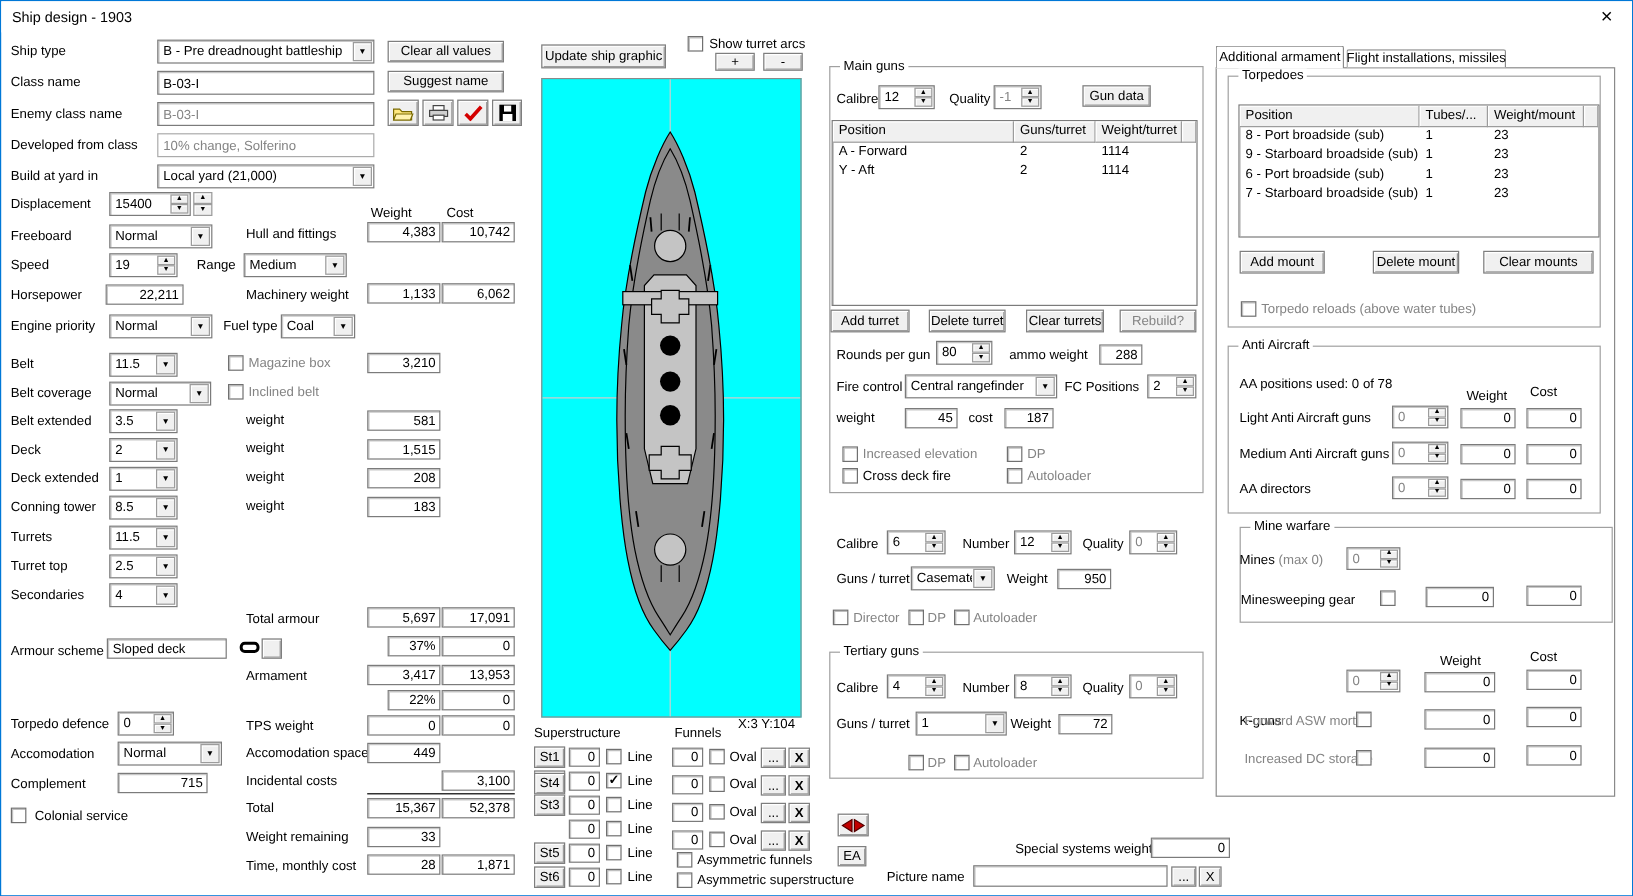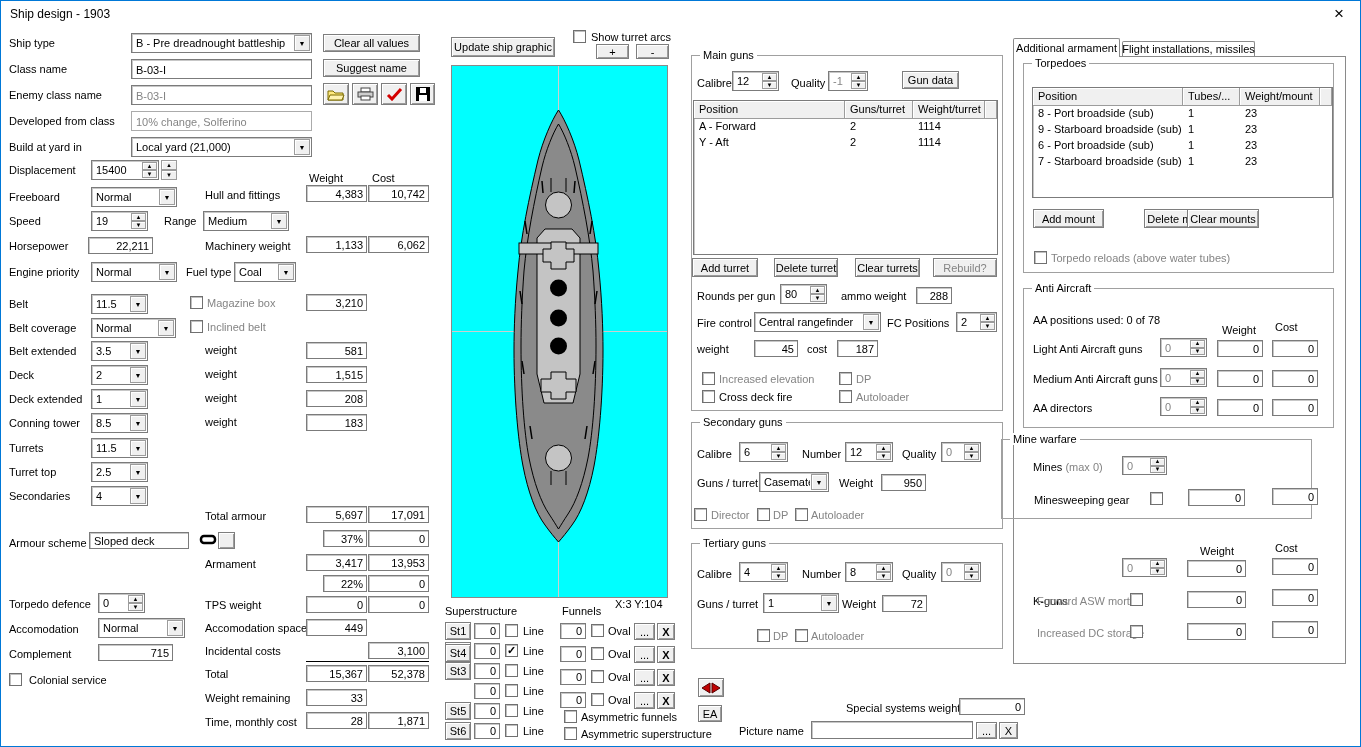--- a/index.html
+++ b/index.html
@@ -450,23 +450,20 @@
 
   <span class="CB" style="left:701px;top:371px"></span>
   <span class="L g" style="left:718px;top:372px">Increased elevation</span>
   <span class="CB" style="left:838px;top:371px"></span>
   <span class="L g" style="left:855px;top:372px">DP</span>
   <span class="CB" style="left:701px;top:389px"></span>
   <span class="L" style="left:718px;top:390px">Cross deck fire</span>
   <span class="CB" style="left:838px;top:389px"></span>
   <span class="L g" style="left:855px;top:390px">Autoloader</span>
 
-  <div class="GRP" style="left:690px;top:421px;width:312px;height:107px">
-    <span class="LG">Secondary guns</span>
-  </div>
   <span class="L" style="left:696px;top:447px">Calibre</span>
   <span class="SP" style="left:738px;top:441px;width:49px">
       <span class="v">6</span>
       <span class="ud">
         <i>▲</i>
         <i>▼</i>
       </span>
     </span>
   <span class="L" style="left:801px;top:447px">Number</span>
   <span class="SP" style="left:844px;top:441px;width:48px">
@@ -581,21 +578,21 @@
       <div style="width:80px">23</div>
     </div>
     <div class="TR">
       <div style="width:150px">7 - Starboard broadside (sub)</div>
       <div style="width:57px">1</div>
       <div style="width:80px">23</div>
     </div>
   </div>
   <span class="B" style="left:1032px;top:208px;width:71px;height:19px">Add mount</span>
   <span class="B" style="left:1143px;top:208px;width:72px;height:19px">Delete mount</span>
-  <span class="B" style="left:1186px;top:208px;width:72px;height:19px">Clear mounts</span>
+  <span class="B" style="left:1235px;top:208px;width:92px;height:19px">Clear mounts</span>
   <span class="CB" style="left:1033px;top:250px"></span>
   <span class="L g" style="left:1050px;top:251px">Torpedo reloads (above water tubes)</span>
 
   <div class="GRP" style="left:1022px;top:287px;width:311px;height:140px">
     <span class="LG">Anti Aircraft</span>
   </div>
   <span class="L" style="left:1032px;top:313px">AA positions used: 0 of 78</span>
   <span class="L" style="left:1221px;top:323px">Weight</span>
   <span class="L" style="left:1274px;top:320px">Cost</span>
 
@@ -625,21 +622,21 @@
   <span class="SP" style="left:1159px;top:396px;width:47px;height:19px">
       <span class="v g">0</span>
       <span class="ud">
         <i>▲</i>
         <i>▼</i>
       </span>
     </span>
   <span class="F" style="left:1216px;top:398px;width:46px">0</span>
   <span class="F" style="left:1271px;top:398px;width:46px">0</span>
 
-  <div class="GRP" style="left:1000px;top:438px;width:311px;height:80px">
+  <div class="GRP" style="left:1032px;top:438px;width:311px;height:80px">
     <span class="LG">Mine warfare</span>
   </div>
   <span class="L" style="left:1032px;top:460px"><span>Mines</span> <span class="g">(max 0)</span></span>
   <span class="SP" style="left:1121px;top:455px;width:45px;height:19px">
       <span class="v g">0</span>
       <span class="ud">
         <i>▲</i>
         <i>▼</i>
       </span>
     </span>

